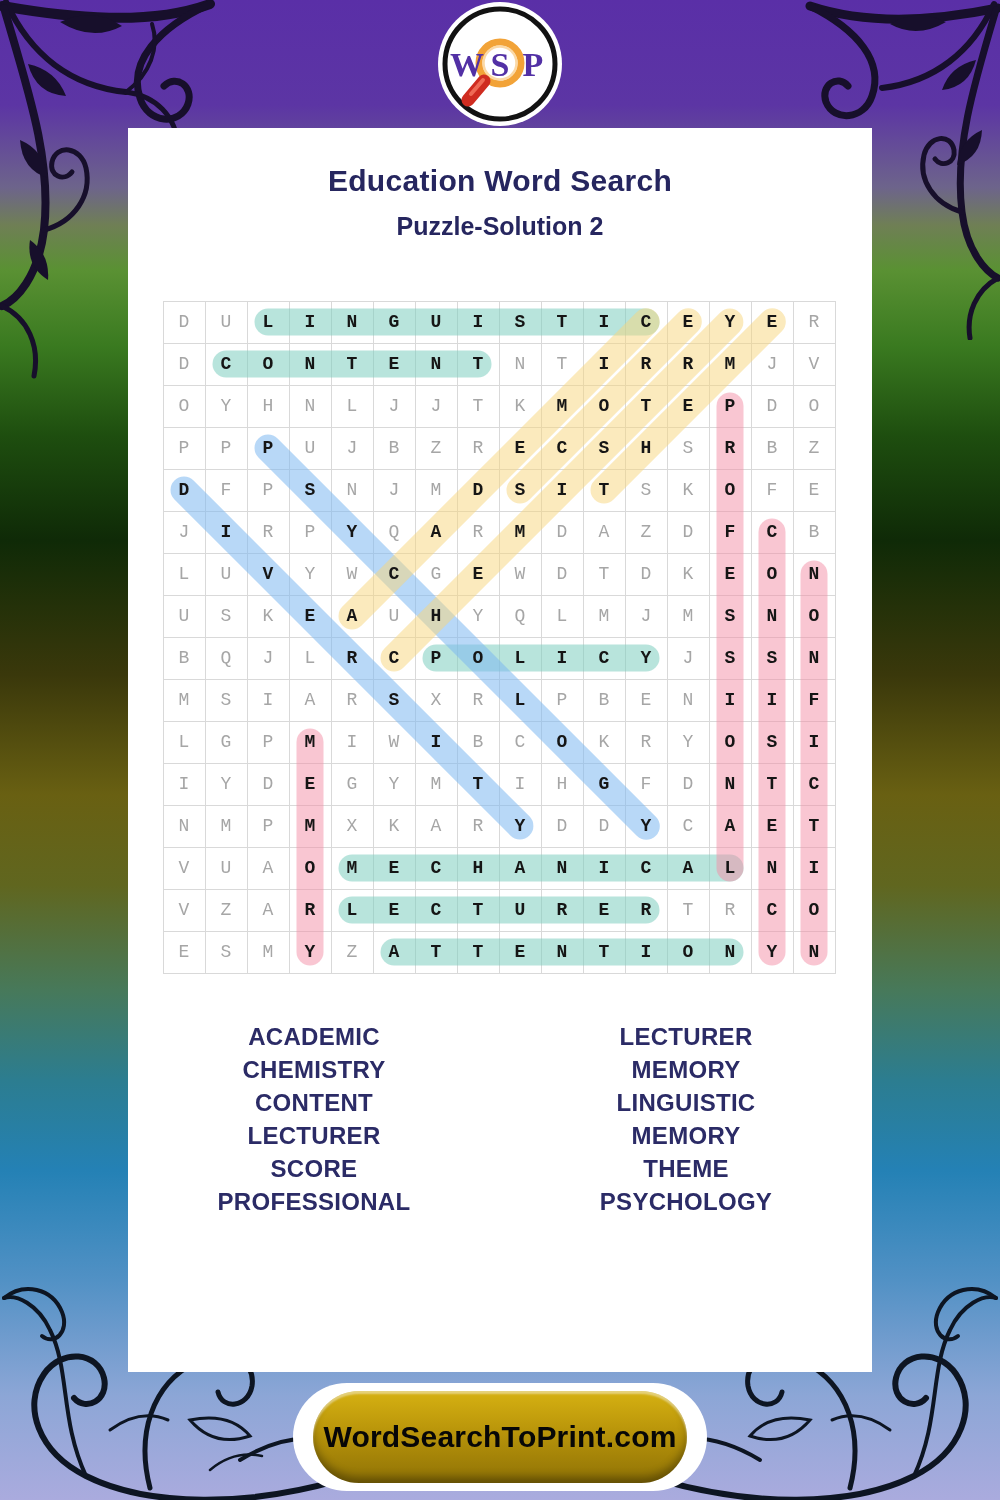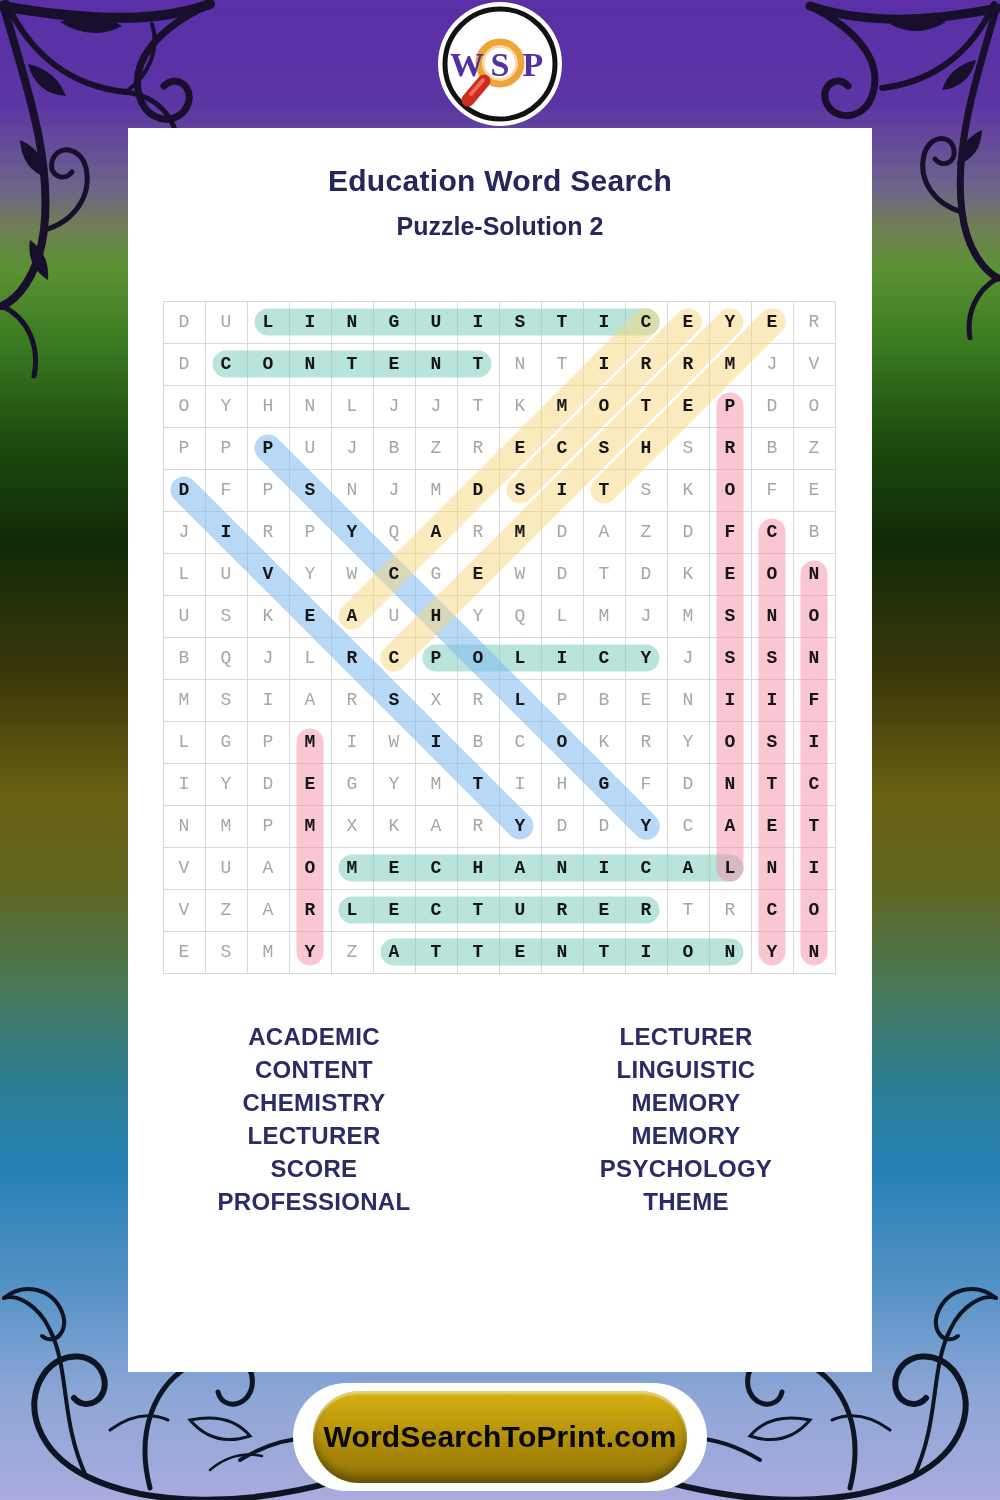--- a/index.html
+++ b/index.html
@@ -416,32 +416,32 @@
       <div class="cell sol" style="left: 462px; top: 630px;">I</div>
       <div class="cell sol" style="left: 504px; top: 630px;">O</div>
       <div class="cell sol" style="left: 546px; top: 630px;">N</div>
       <div class="cell sol" style="left: 588px; top: 630px;">Y</div>
       <div class="cell sol" style="left: 630px; top: 630px;">N</div>
     </div>
 
   <div class="words">
     <div class="wcol">
         <div class="wl-item">ACADEMIC</div>
+        <div class="wl-item">CHEMISTRY</div>
         <div class="wl-item">CONTENT</div>
-        <div class="wl-item">CHEMISTRY</div>
         <div class="wl-item">LECTURER</div>
         <div class="wl-item">SCORE</div>
         <div class="wl-item">PROFESSIONAL</div>
       </div>
     <div class="wcol">
         <div class="wl-item">LECTURER</div>
+        <div class="wl-item">MEMORY</div>
         <div class="wl-item">LINGUISTIC</div>
         <div class="wl-item">MEMORY</div>
-        <div class="wl-item">MEMORY</div>
+        <div class="wl-item">THEME</div>
         <div class="wl-item">PSYCHOLOGY</div>
-        <div class="wl-item">THEME</div>
       </div>
   </div>
 </div>
 
 <div class="blob">
   <div class="gold-btn">WordSearchToPrint.com</div>
 </div>
 
 </body></html>

